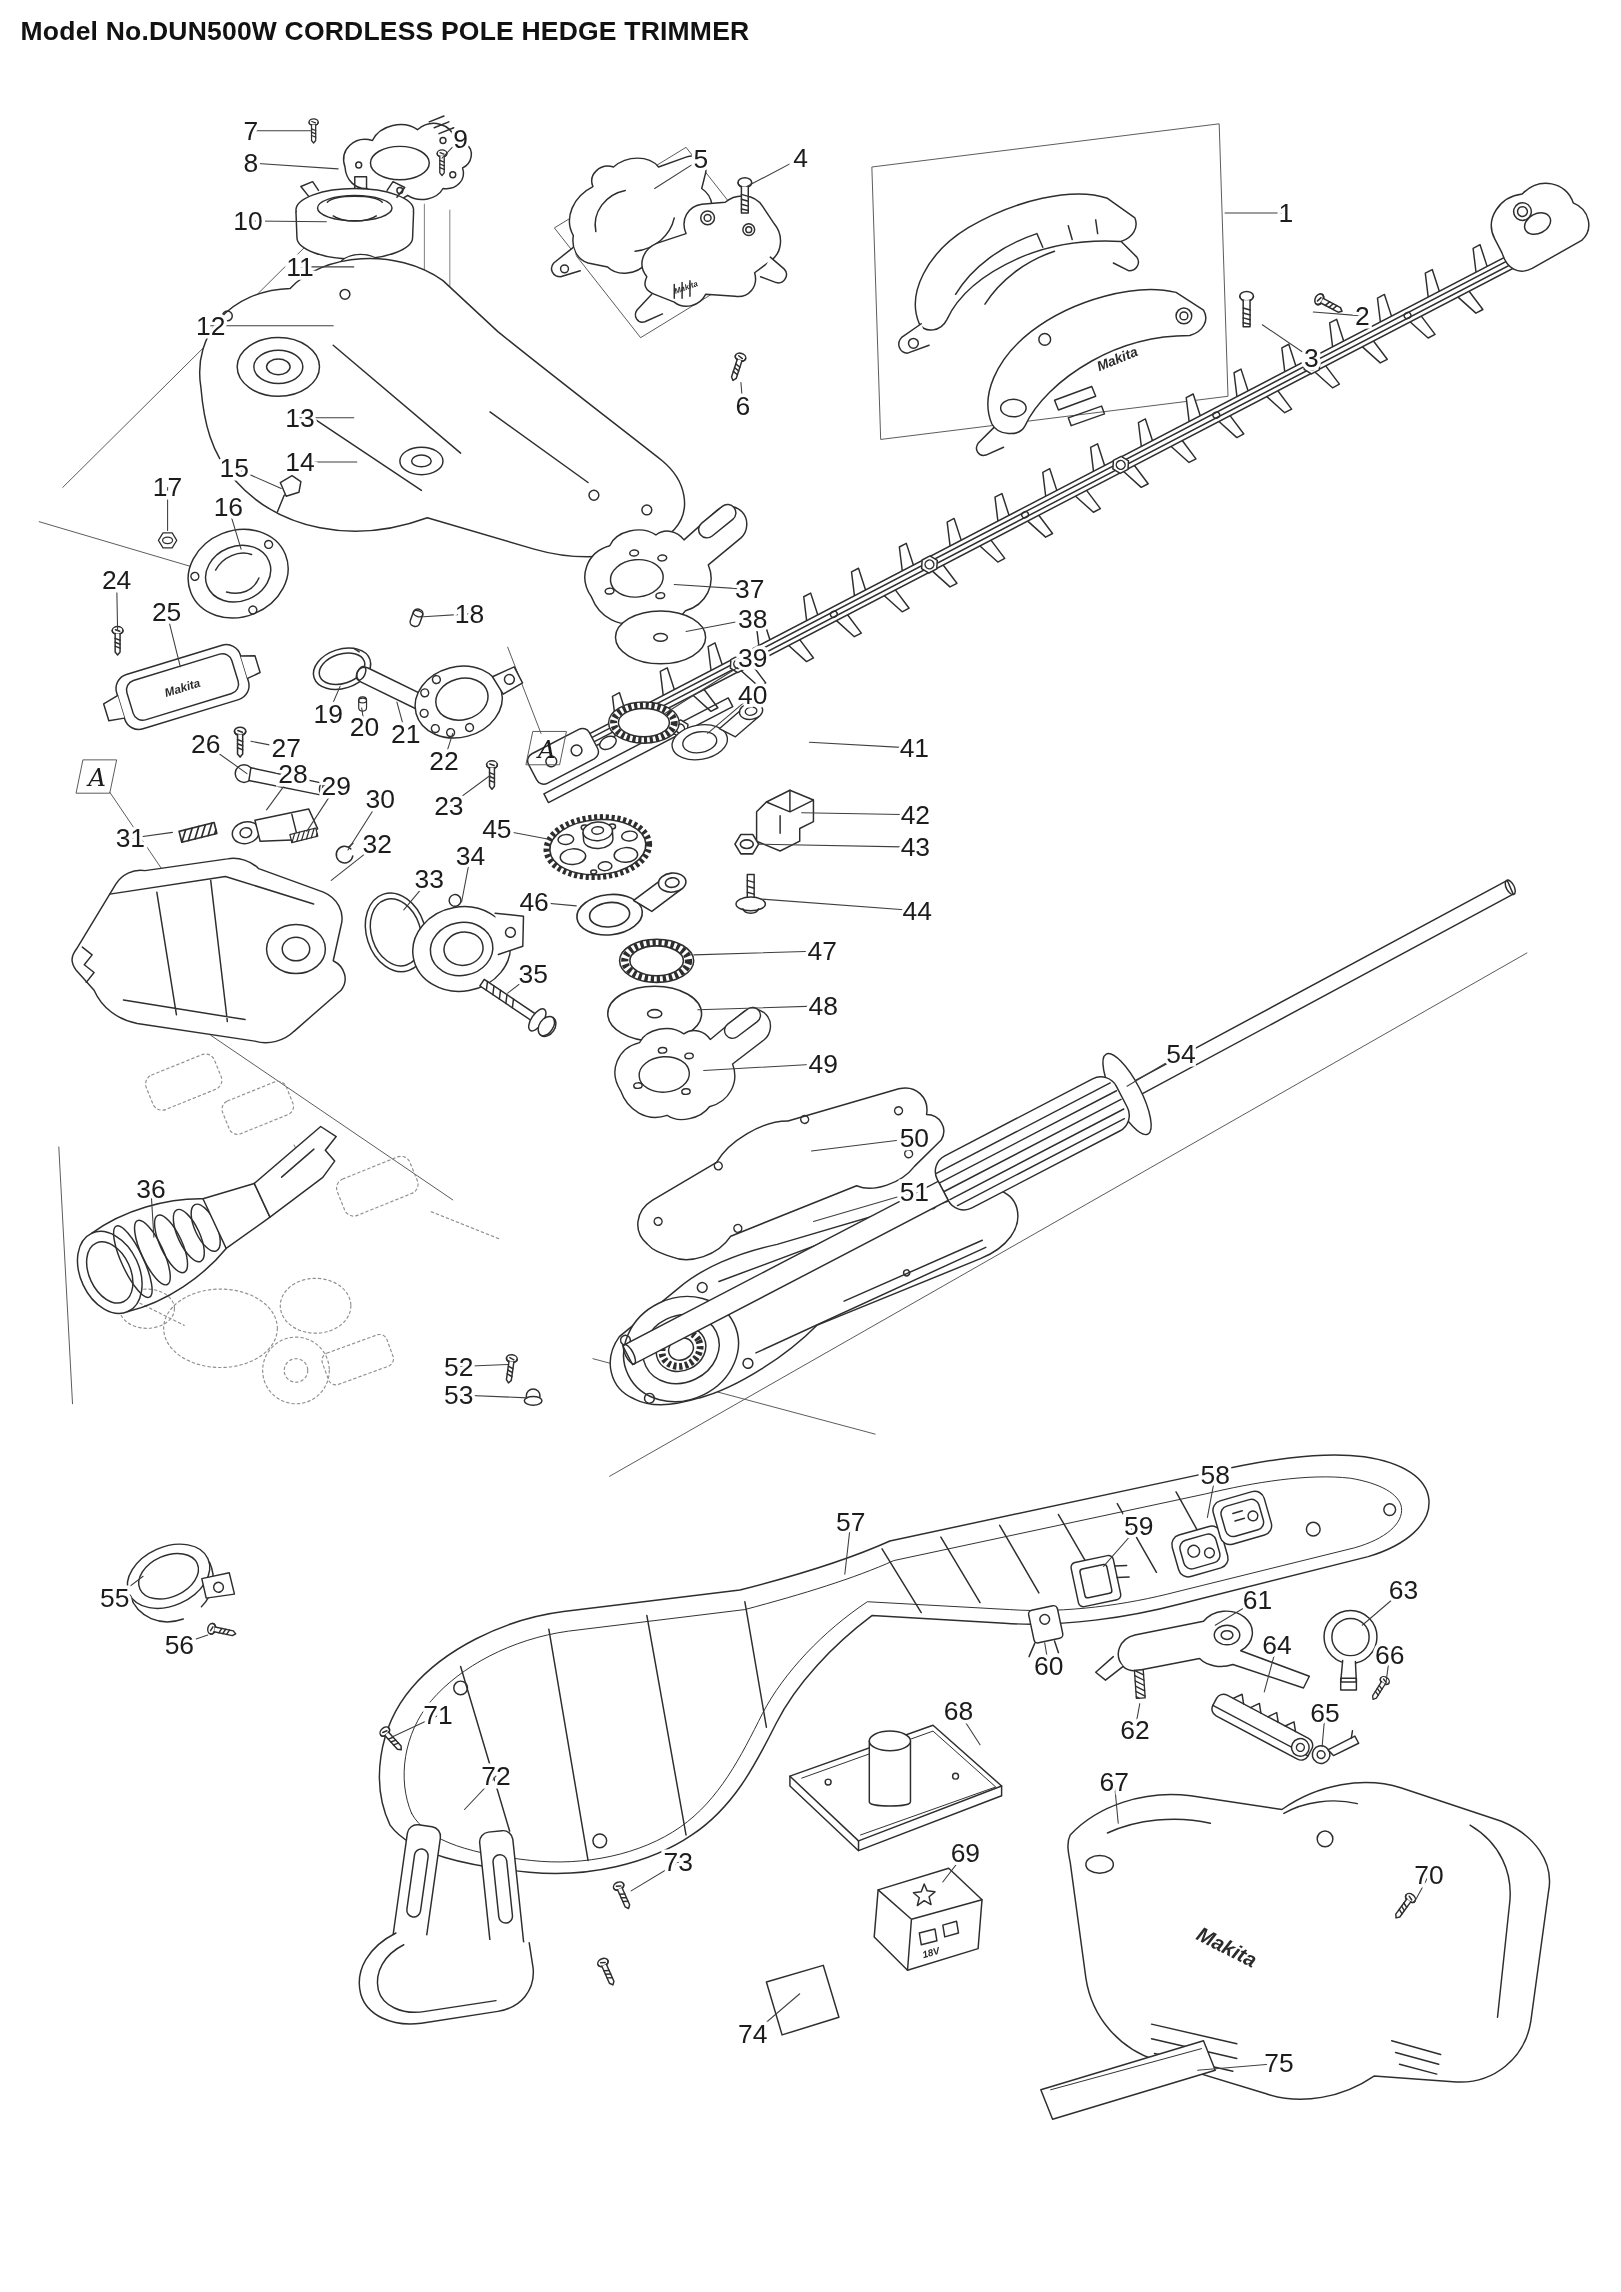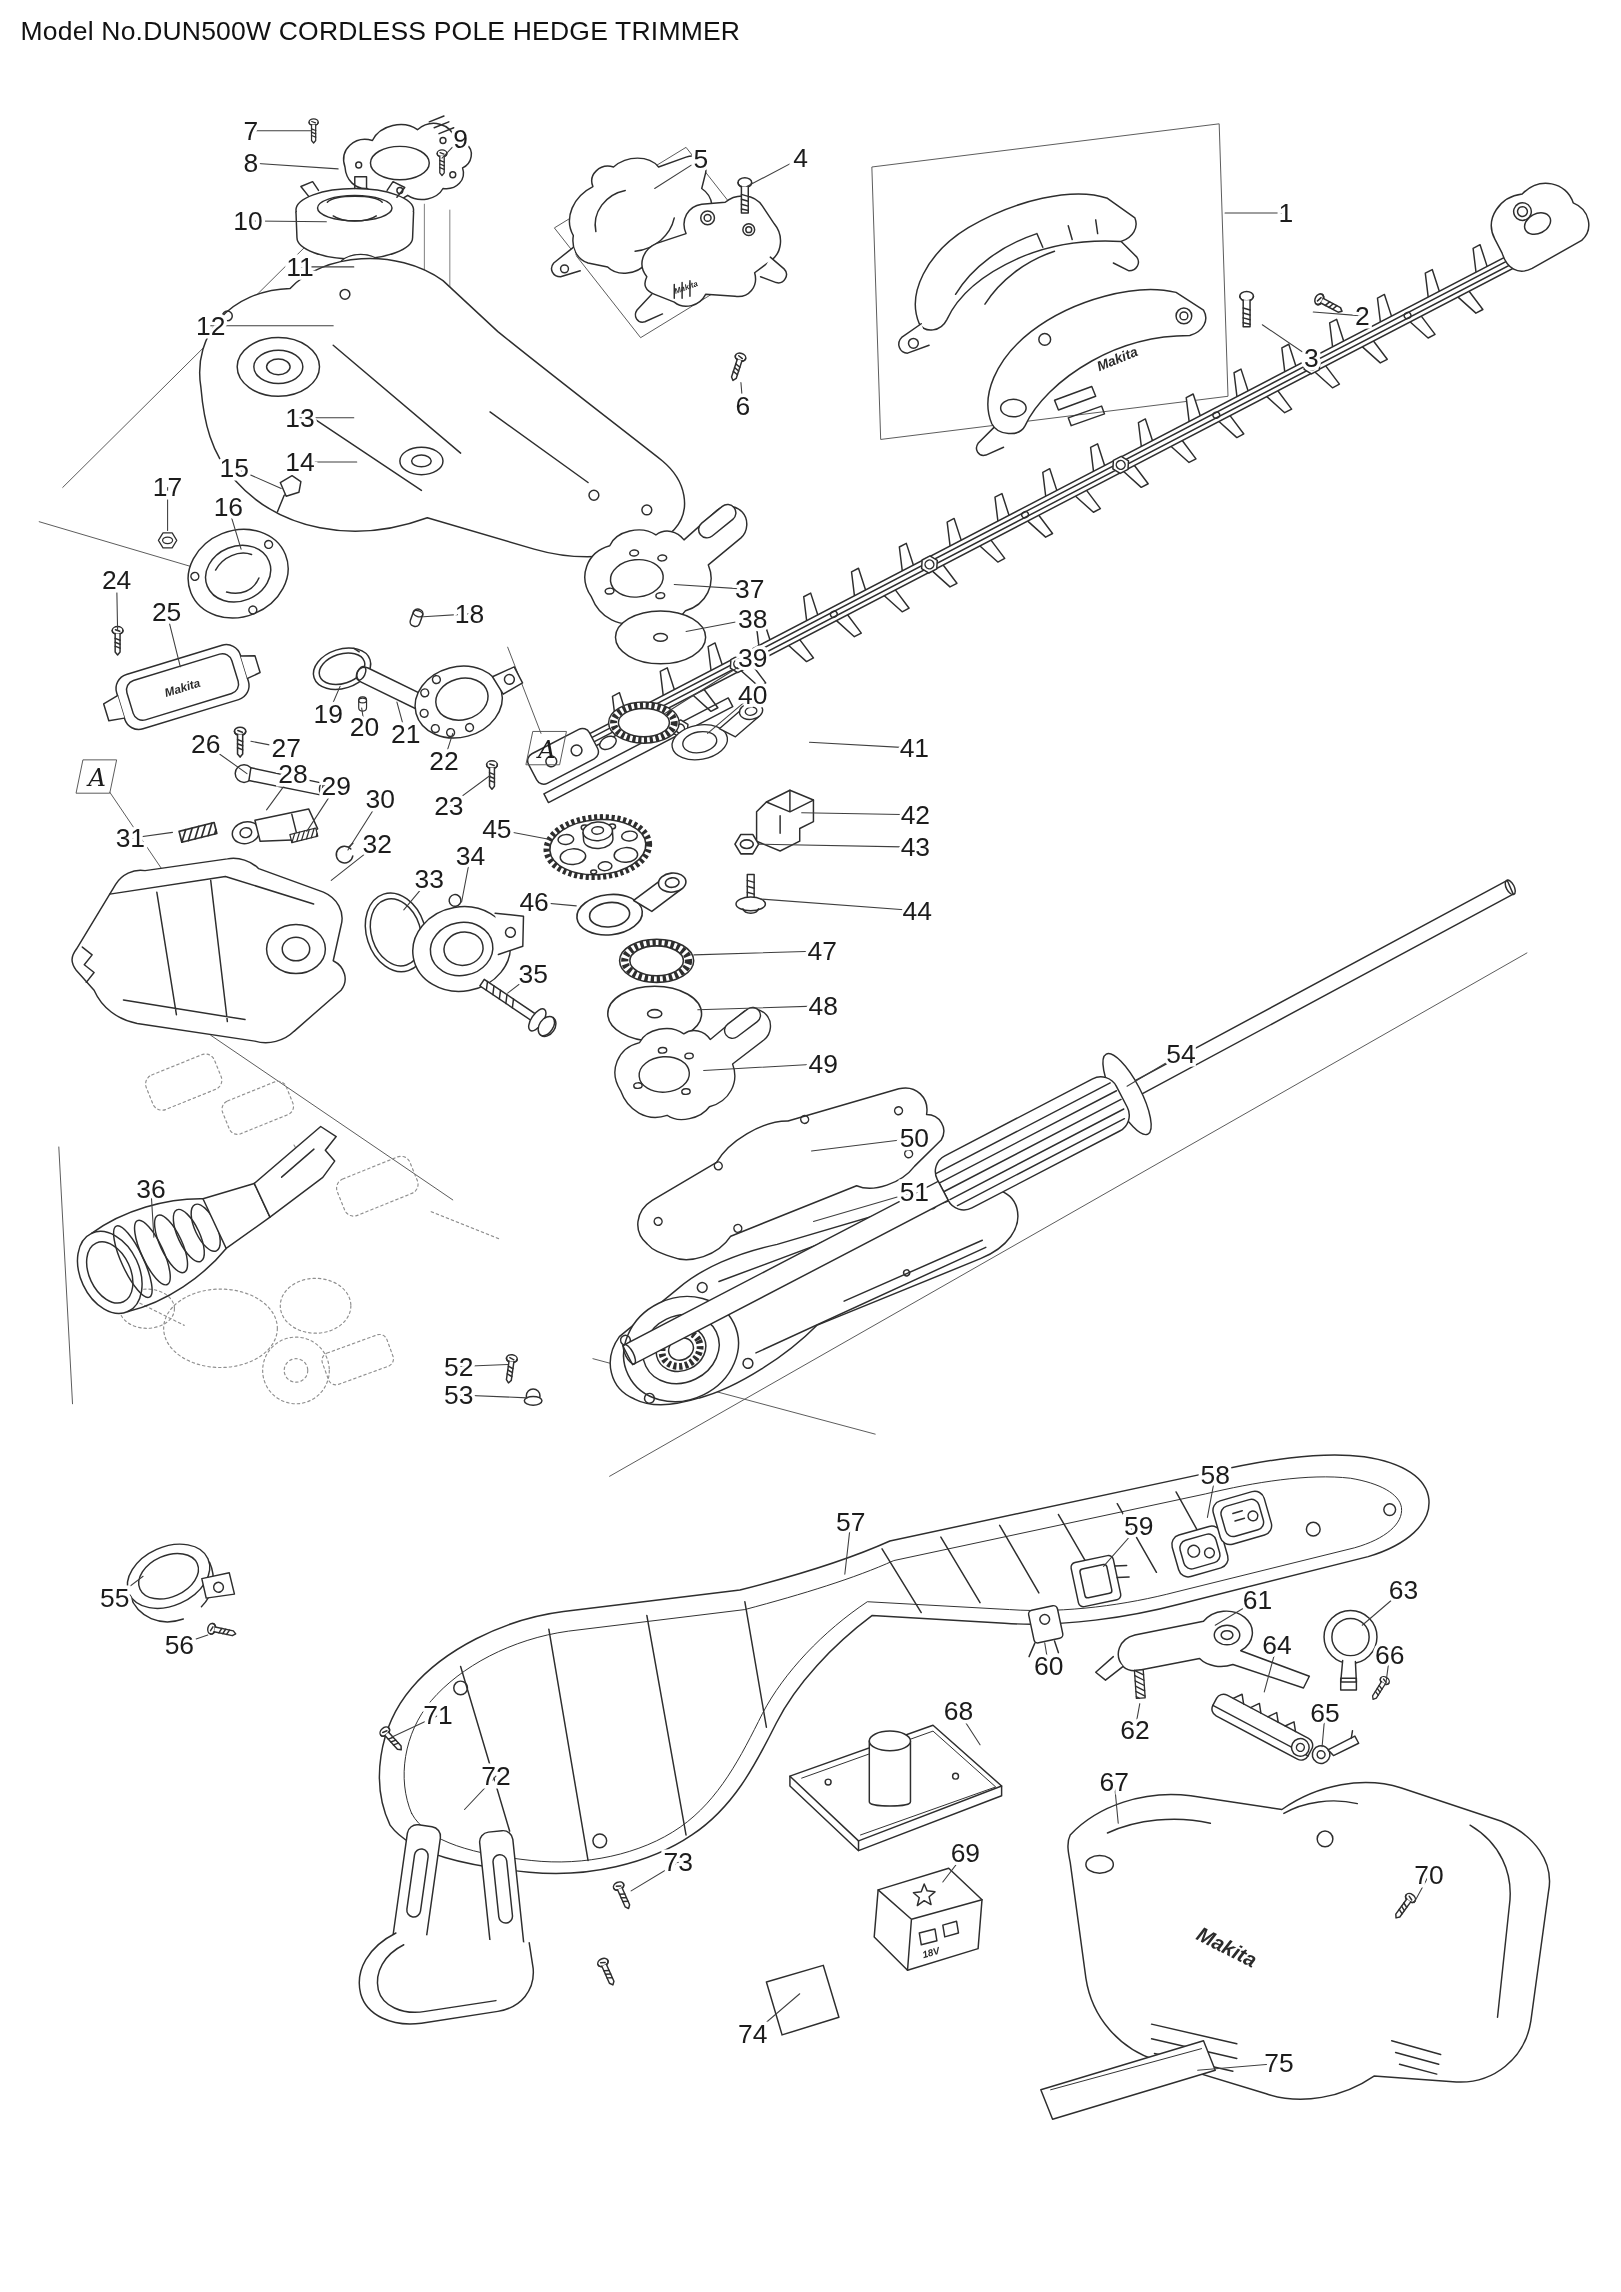--- a/index.html
+++ b/index.html
@@ -1,19 +1,19 @@
 <!DOCTYPE html>
 <html><head>
 <meta charset="utf-8">
 <style>
   html,body{margin:0;padding:0;background:#ffffff;}
   .page{position:relative;width:1621px;height:2293px;background:#fff;overflow:hidden;
         font-family:"Liberation Sans",sans-serif;}
   .title{position:absolute;left:20.6px;top:15.7px;font-size:26.5px;color:#121212;
-         letter-spacing:0.2px;font-weight:400;white-space:nowrap;}
+         letter-spacing:0.2px;font-weight:700;white-space:nowrap;}
   svg{position:absolute;left:0;top:0;}
   svg *{vector-effect:none;}
   path,ellipse,circle,rect,line,polygon,polyline{stroke:#2e2e2e;fill:none;stroke-width:1.5;
      stroke-linejoin:round;stroke-linecap:round;}
   .w{fill:#ffffff;}
   .thin{stroke-width:0.9;stroke:#6e6e6e;}
   .frame{stroke-width:1;stroke:#585858;}
   .leader{stroke:#3f3f3f;stroke-width:1.1;}
   .ghost *{stroke:#909090;stroke-dasharray:2.5 3;stroke-width:1.2;}
   .tring{stroke-width:7;stroke-dasharray:3.2 2.7;stroke-linecap:butt;}

